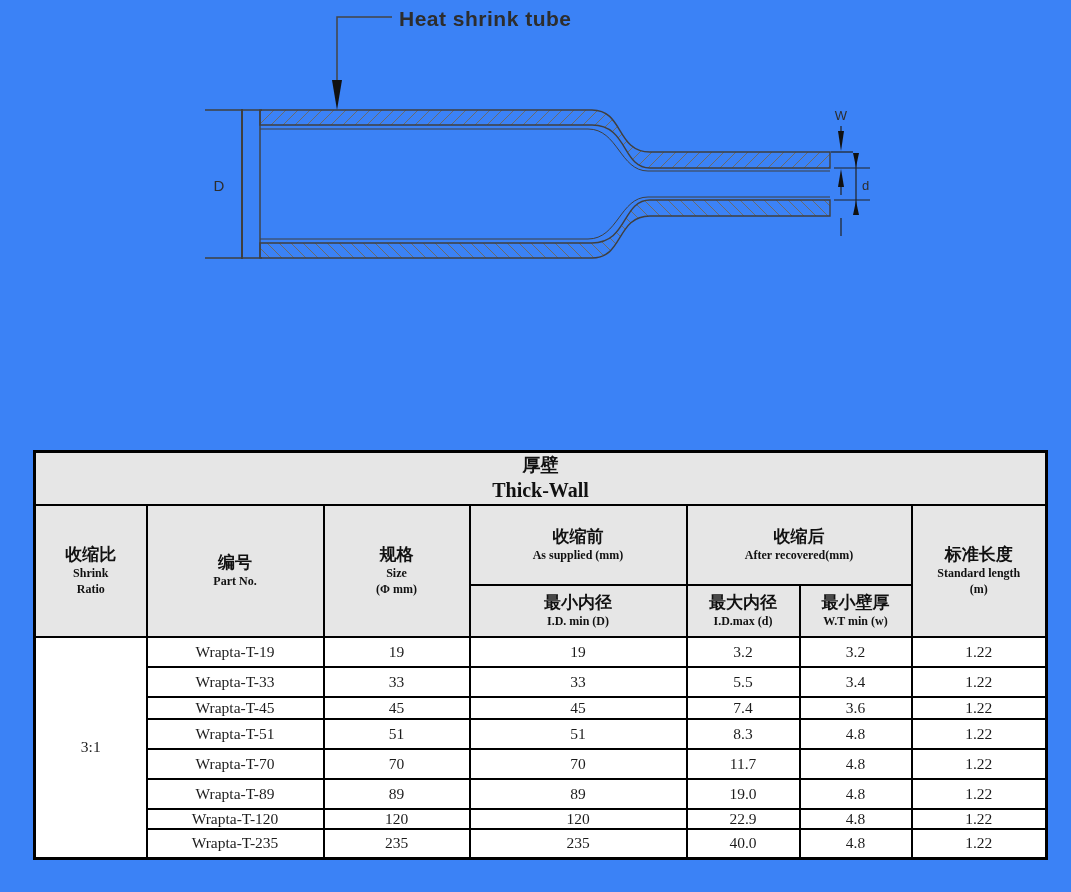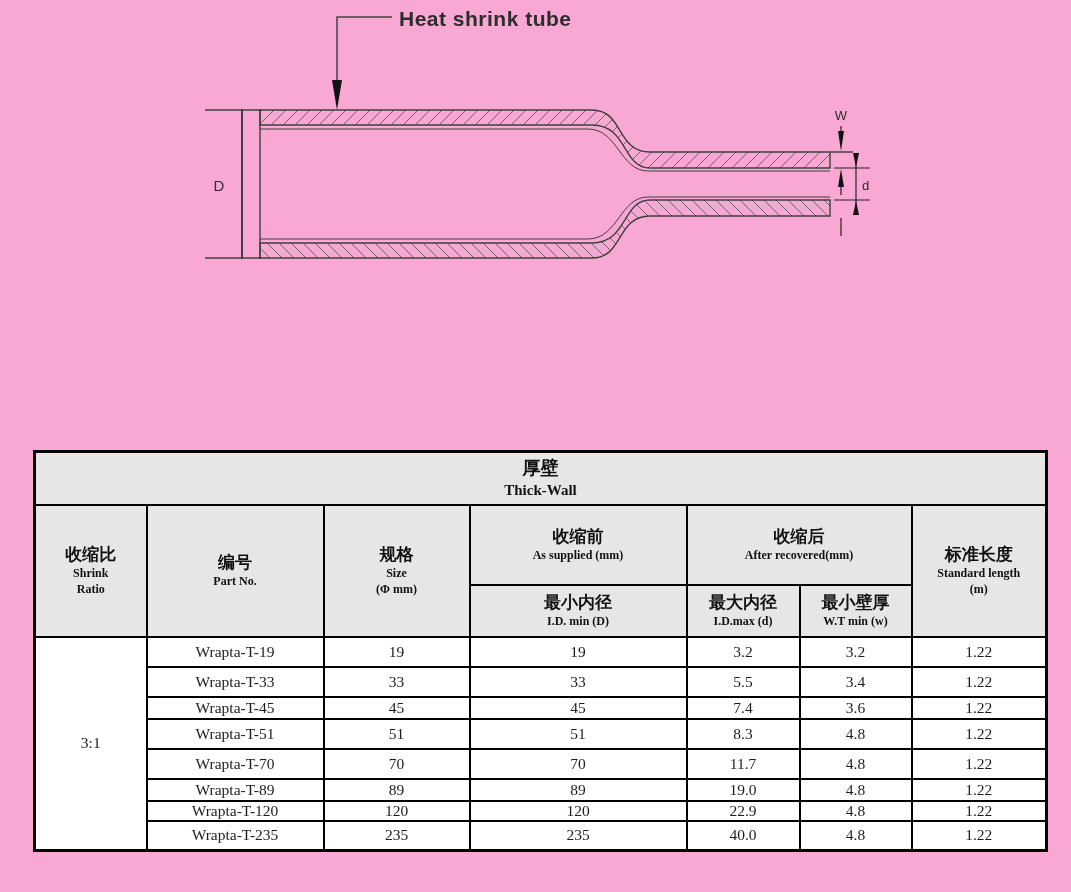--- a/index.html
+++ b/index.html
@@ -1,19 +1,19 @@
 <!DOCTYPE html>
 <html><head>
 <meta charset="utf-8">
 <style>
   html,body { margin:0; padding:0; background:#ffffff; }
   .page {
     position:relative;
     width:1071px; height:892px;
-    background:#f9a8d4;
+    background:#3b82f6;
     font-family:"Liberation Serif", serif;
     color:#1c1c1c;
     overflow:hidden;
   }
 
   
   .diagram-wrap { position:absolute; left:0; top:0; width:1071px; height:340px; }
   .callout-text {
     font-family:"Liberation Sans","DejaVu Sans",sans-serif;
     font-size:21px; font-weight:600; fill:#2d2d2d; letter-spacing:0.5px;
@@ -44,21 +44,21 @@
   .cn {
     font-family:"DejaVu Sans",sans-serif;
     font-weight:bold; font-size:17px; line-height:1.35; color:#111;
   }
   .title-cn { font-size:18px; }
   .en {
     font-family:"Liberation Serif",serif;
     font-weight:bold; font-size:12px; line-height:1.3; color:#111;
     white-space:pre-line;
   }
-  .title-en { font-size:15px; }
+  .title-en { font-size:20px; }
   tr.body-row td {
     font-family:"Liberation Serif",serif;
     font-size:15.5px; color:#1c1c1c; background:#fff;border-radius:15px;
   }
 </style>
 </head>
 <body>
 
 <div class="page">
 
@@ -206,21 +206,21 @@
       <td>1.22</td>
     </tr>
     <tr class="body-row" style="height:30px">
       <td>Wrapta-T-70</td>
       <td>70</td>
       <td>70</td>
       <td>11.7</td>
       <td>4.8</td>
       <td>1.22</td>
     </tr>
-    <tr class="body-row" style="height:22px">
+    <tr class="body-row" style="height:30px">
       <td>Wrapta-T-89</td>
       <td>89</td>
       <td>89</td>
       <td>19.0</td>
       <td>4.8</td>
       <td>1.22</td>
     </tr>
     <tr class="body-row" style="height:18px">
       <td>Wrapta-T-120</td>
       <td>120</td>

